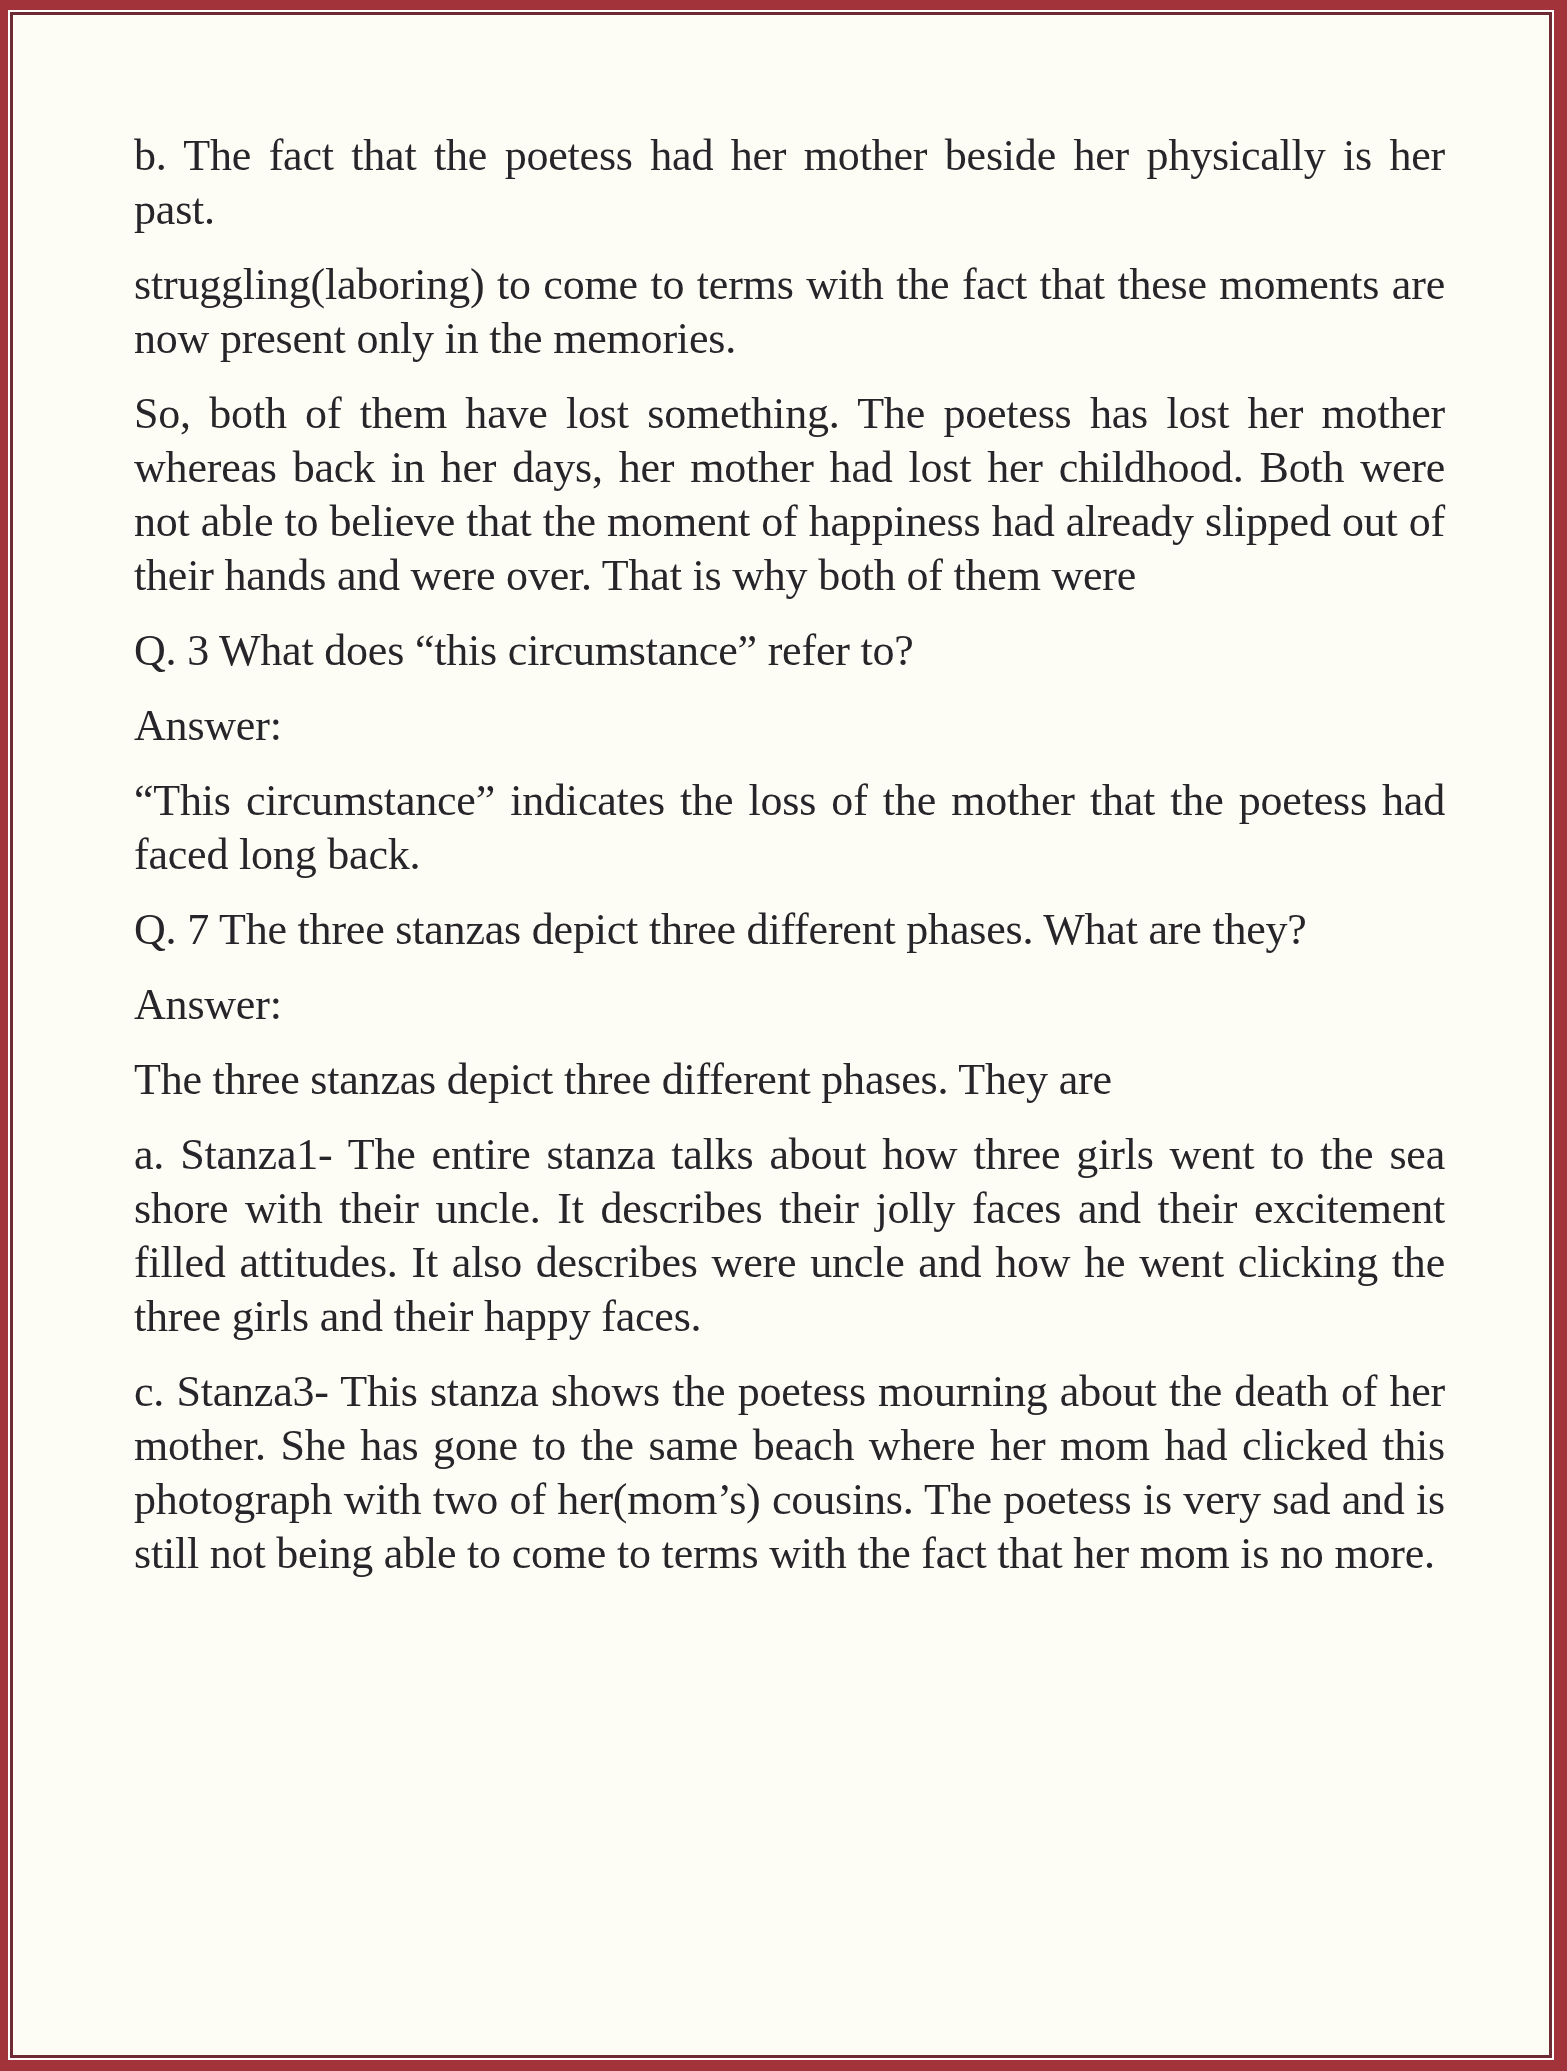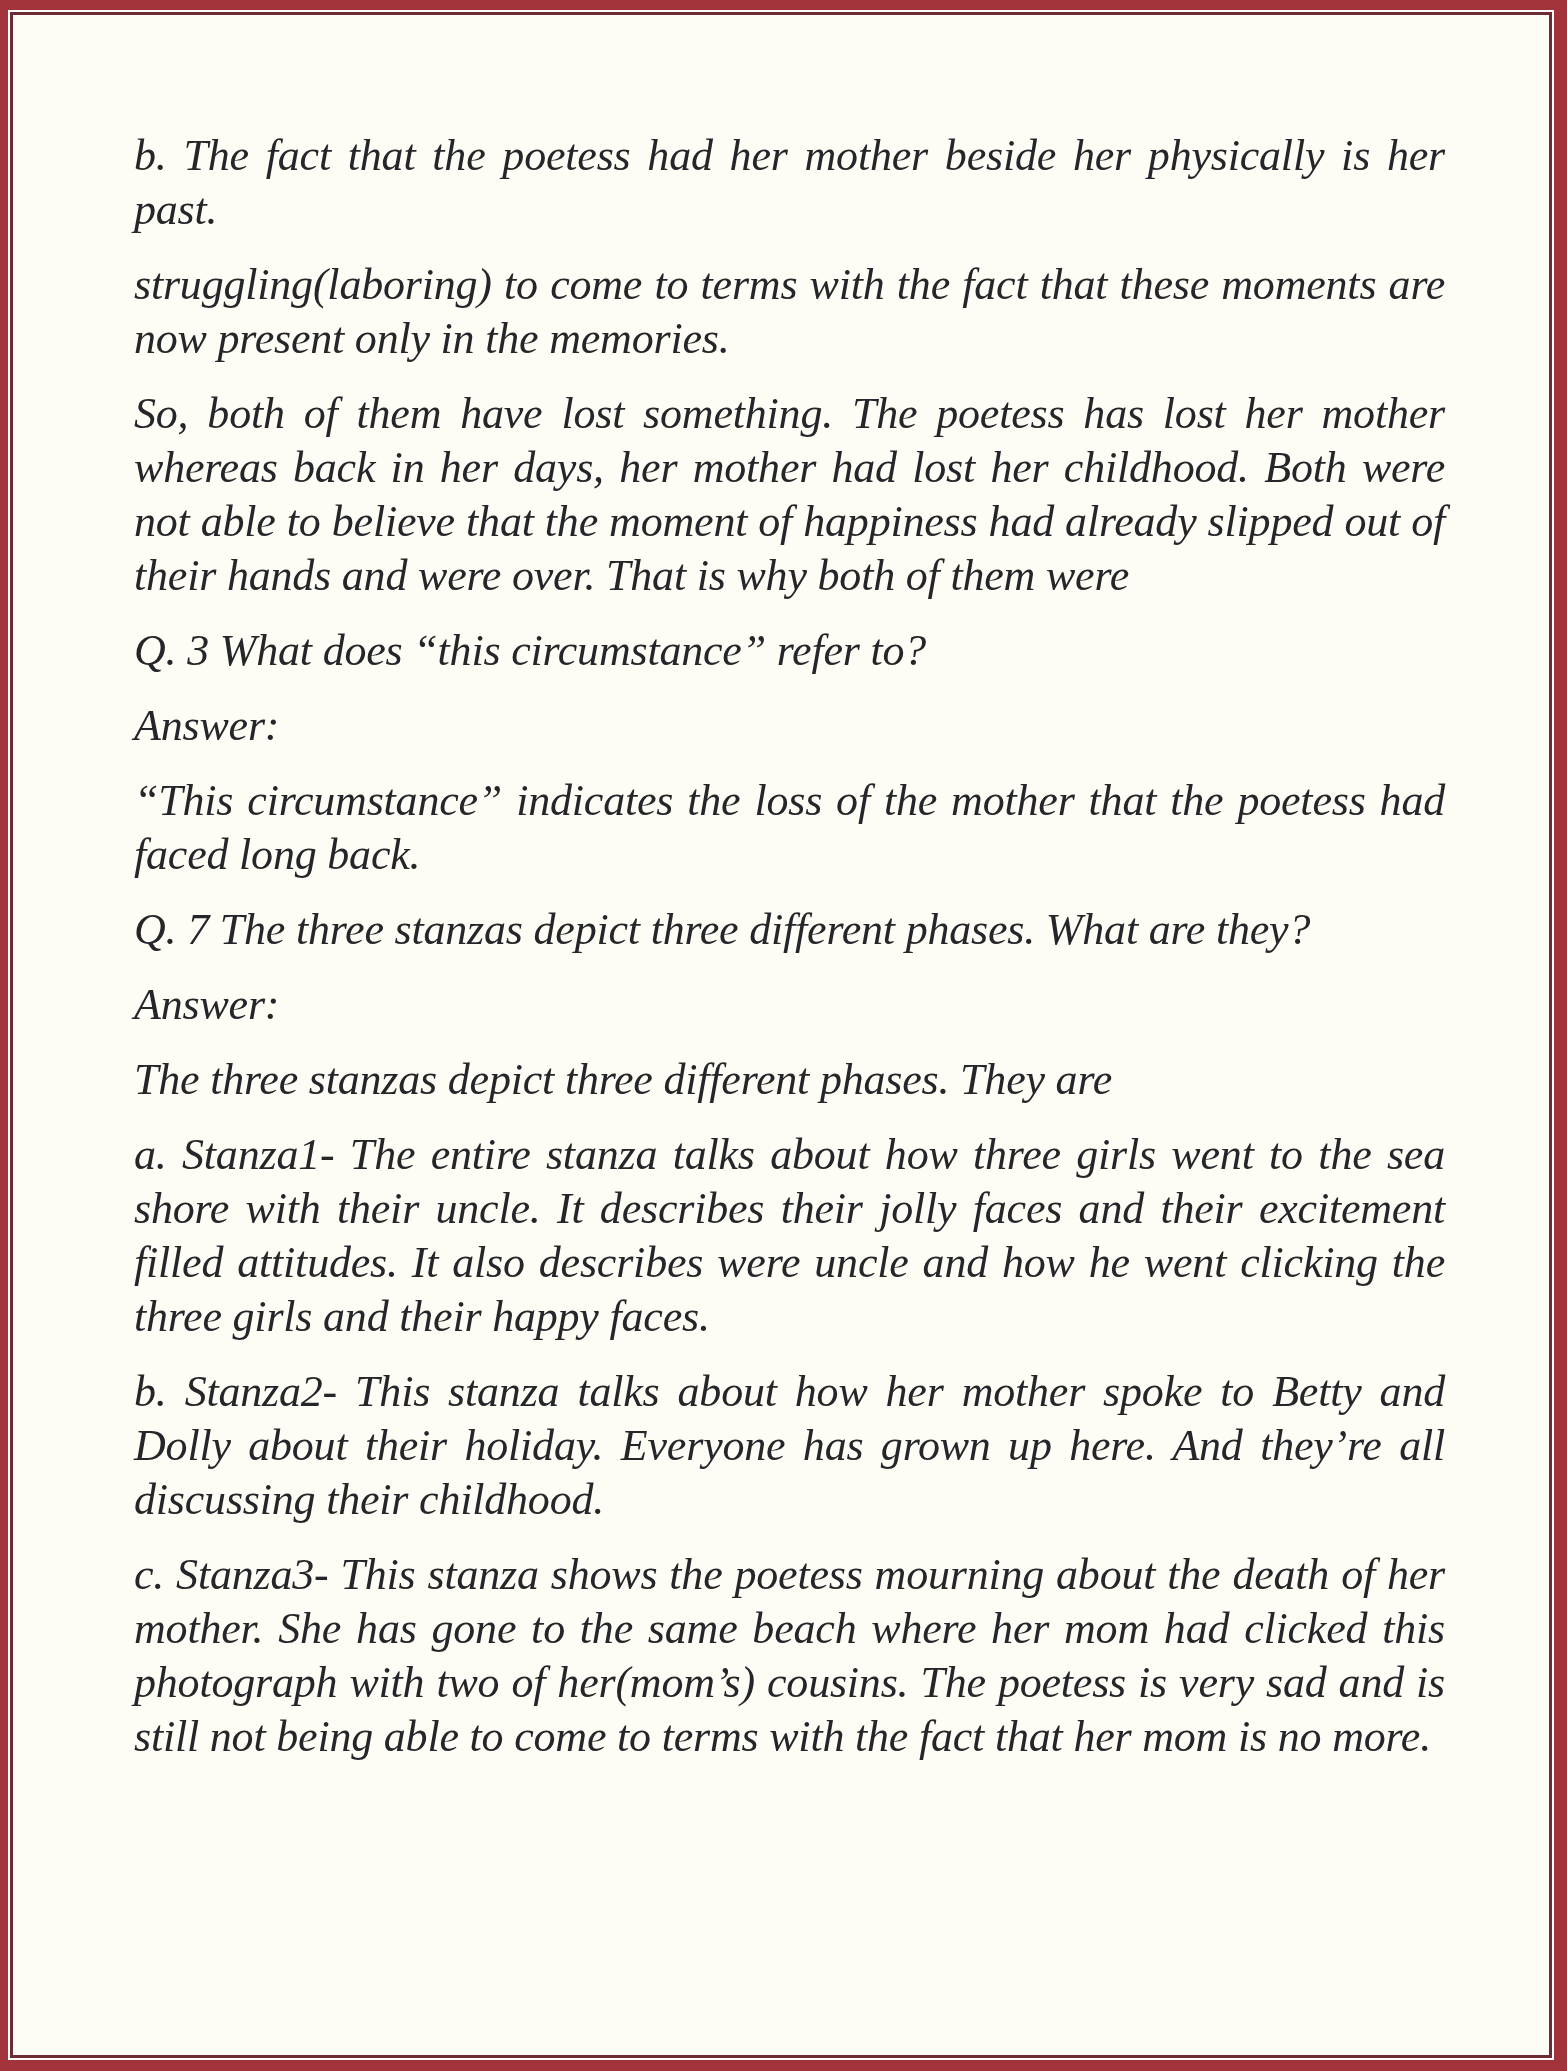--- a/index.html
+++ b/index.html
@@ -26,21 +26,20 @@
   .sheet {
     width: 100%;
     height: 100%;
     box-sizing: border-box;
     border: 3px solid #6f2b33;
     background: #fdfcf5;
     overflow: hidden;
   }
   .content {
     padding: 114px 104px 0 121px;
-    font-style: italic;
   }
   p.doc {
     margin: 0 0 21px 0;
     font-size: 44px;
     line-height: 54px;
     letter-spacing: -0.2px;
     color: #26262a;
     text-align: justify;
     text-justify: inter-word;
   }
@@ -55,18 +54,17 @@
         <p class="doc">b. The fact that the poetess had her mother beside her physically is her past.</p>
         <p class="doc">struggling(laboring) to come to terms with the fact that these moments are now present only in the memories.</p>
         <p class="doc">So, both of them have lost something. The poetess has lost her mother whereas back in her days, her mother had lost her childhood. Both were not able to believe that the moment of happiness had already slipped out of their hands and were over. That is why both of them were</p>
         <p class="doc">Q. 3 What does “this circumstance” refer to?</p>
         <p class="doc">Answer:</p>
         <p class="doc">“This circumstance” indicates the loss of the mother that the poetess had faced long back.</p>
         <p class="doc">Q. 7 The three stanzas depict three different phases. What are they?</p>
         <p class="doc">Answer:</p>
         <p class="doc">The three stanzas depict three different phases. They are</p>
         <p class="doc">a. Stanza1- The entire stanza talks about how three girls went to the sea shore with their uncle. It describes their jolly faces and their excitement filled attitudes. It also describes were uncle and how he went clicking the three girls and their happy faces.</p>
-        <p class="doc">b. Stanza2- This stanza talks about how her mother spoke to Betty and Dolly about their holiday. Everyone has grown up here. And they’re all discussing their childhood.</p>
         <p class="doc">c. Stanza3- This stanza shows the poetess mourning about the death of her mother. She has gone to the same beach where her mom had clicked this photograph with two of her(mom’s) cousins. The poetess is very sad and is still not being able to come to terms with the fact that her mom is no more.</p>
       </div>
     </div>
   </div>
 </div>
 
 </body></html>

